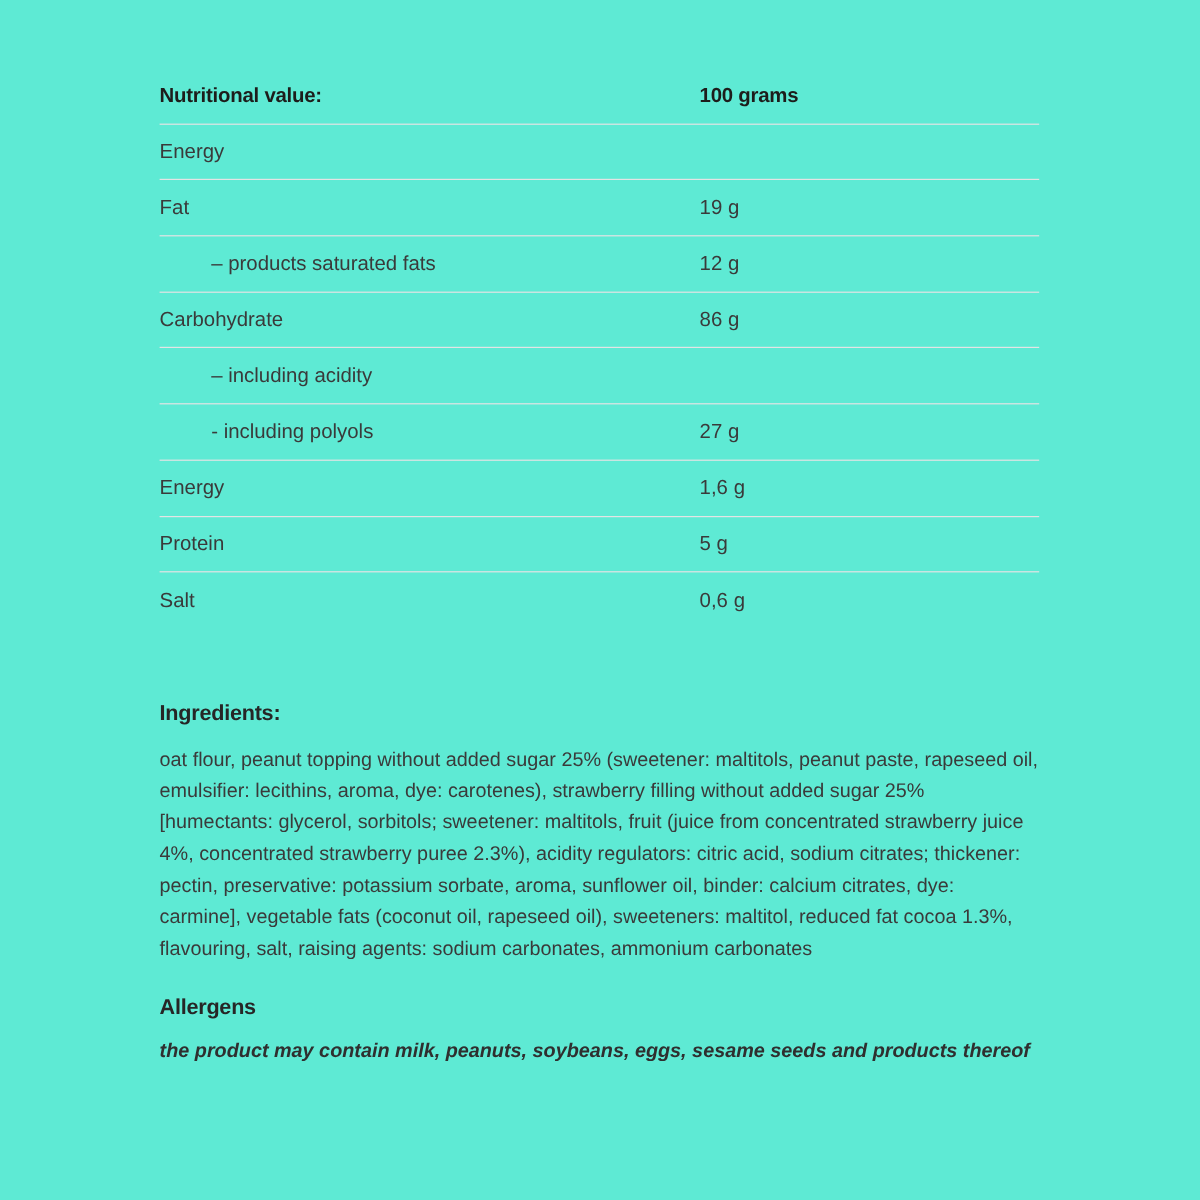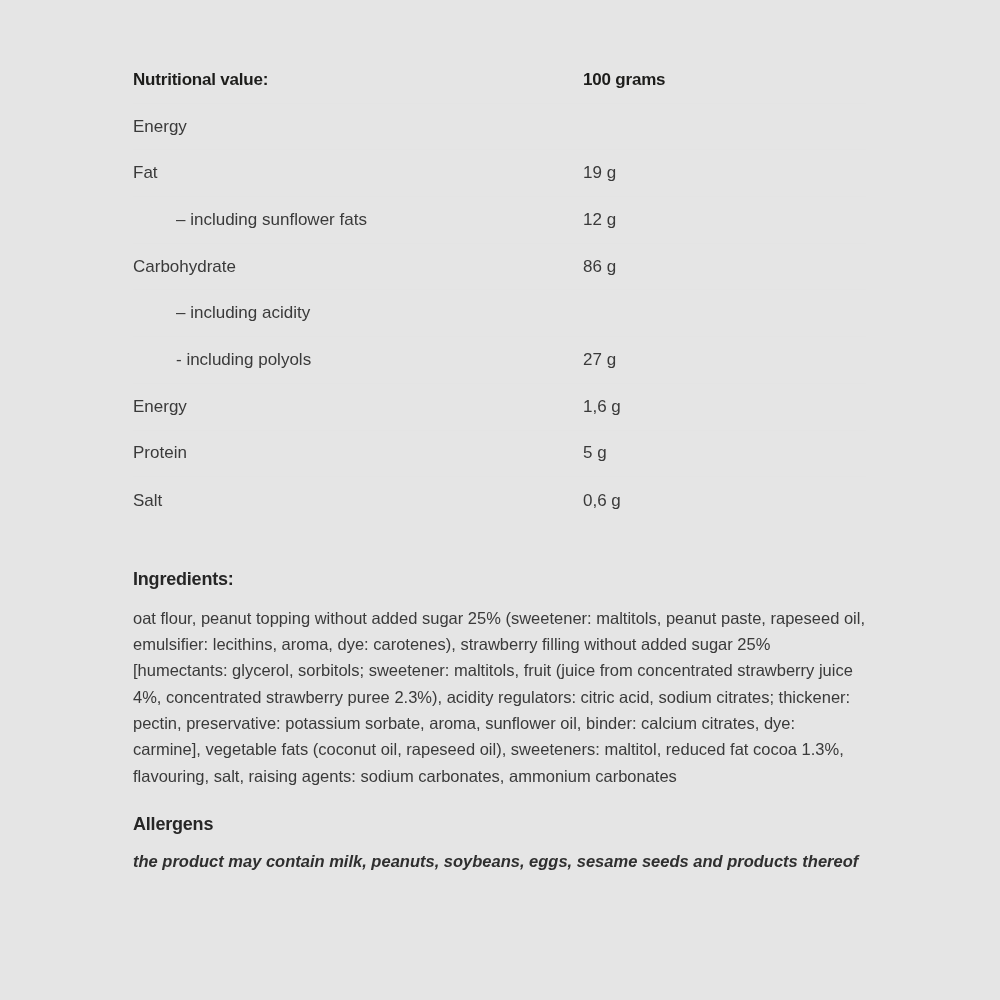--- a/index.html
+++ b/index.html
@@ -1,21 +1,21 @@
 <!DOCTYPE html>
 <html><head>
 <meta charset="utf-8">
 <style>
   * { margin: 0; padding: 0; box-sizing: border-box; }
   html, body { background: #ffffff; }
   .page {
     position: relative;
     width: 1000px;
     height: 1000px;
-    background: #e5e5e5;
+    background: #5eead4;
     font-family: "Liberation Sans", sans-serif;
     color: #3a3a3a;
     overflow: hidden;
   }
   .content {
     position: absolute;
     left: 133px;
     top: 57px;
     width: 733px;
   }
@@ -33,21 +33,21 @@
   .nrow .value { flex: 1; }
   .nrow.header { font-weight: 700; color: #1d1d1b; letter-spacing: -0.2px; }
   .nrow .label.indent { padding-left: 43px; }
   
   .section-heading {
     font-size: 18px;
     font-weight: 700;
     color: #262626;
     letter-spacing: -0.2px;
   }
-  .ingredients-section { margin-top: 45px; }
+  .ingredients-section { margin-top: 60px; }
   .ingredients-text {
     margin-top: 15px;
     font-size: 16.5px;
     line-height: 26.3px;
     color: #3a3a3a;
   }
   .allergens-section { margin-top: 25px; }
   .allergens-text {
     margin-top: 13px;
     font-size: 16.5px;
@@ -69,21 +69,21 @@
         <div class="value">100 grams</div>
       </div>
       <div class="nrow">
         <div class="label">Energy</div>
       </div>
       <div class="nrow">
         <div class="label">Fat</div>
         <div class="value">19 g</div>
       </div>
       <div class="nrow">
-        <div class="label indent">– including sunflower fats</div>
+        <div class="label indent">– products saturated fats</div>
         <div class="value">12 g</div>
       </div>
       <div class="nrow">
         <div class="label">Carbohydrate</div>
         <div class="value">86 g</div>
       </div>
       <div class="nrow">
         <div class="label indent">– including acidity</div>
       </div>
       <div class="nrow">

